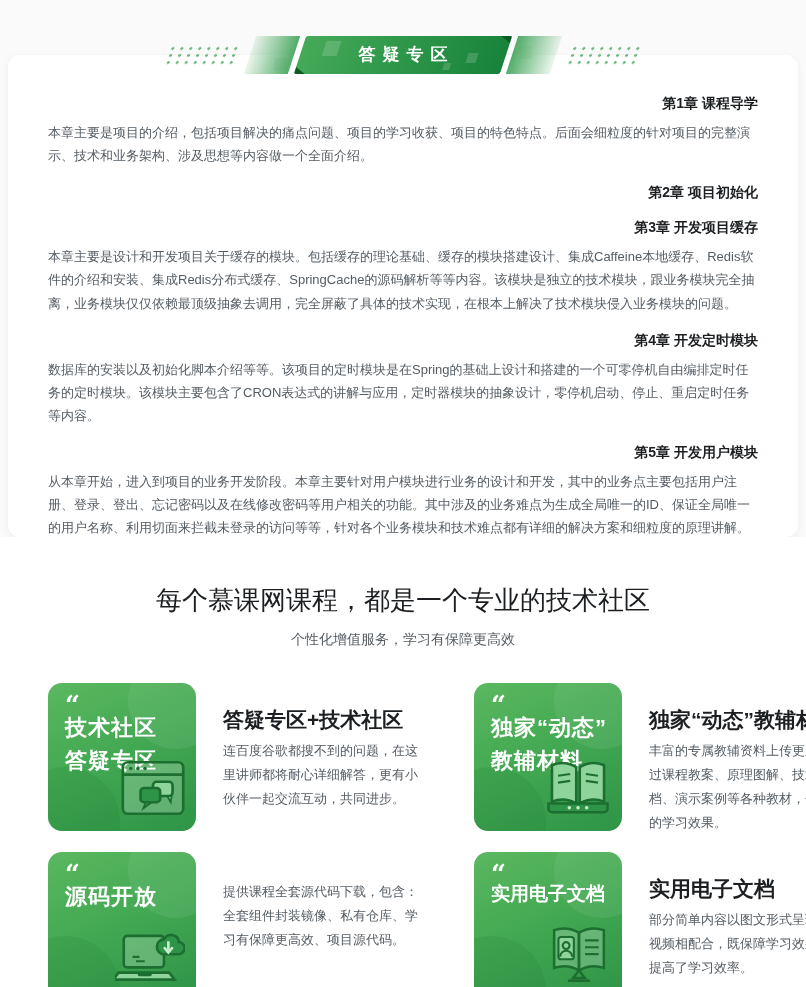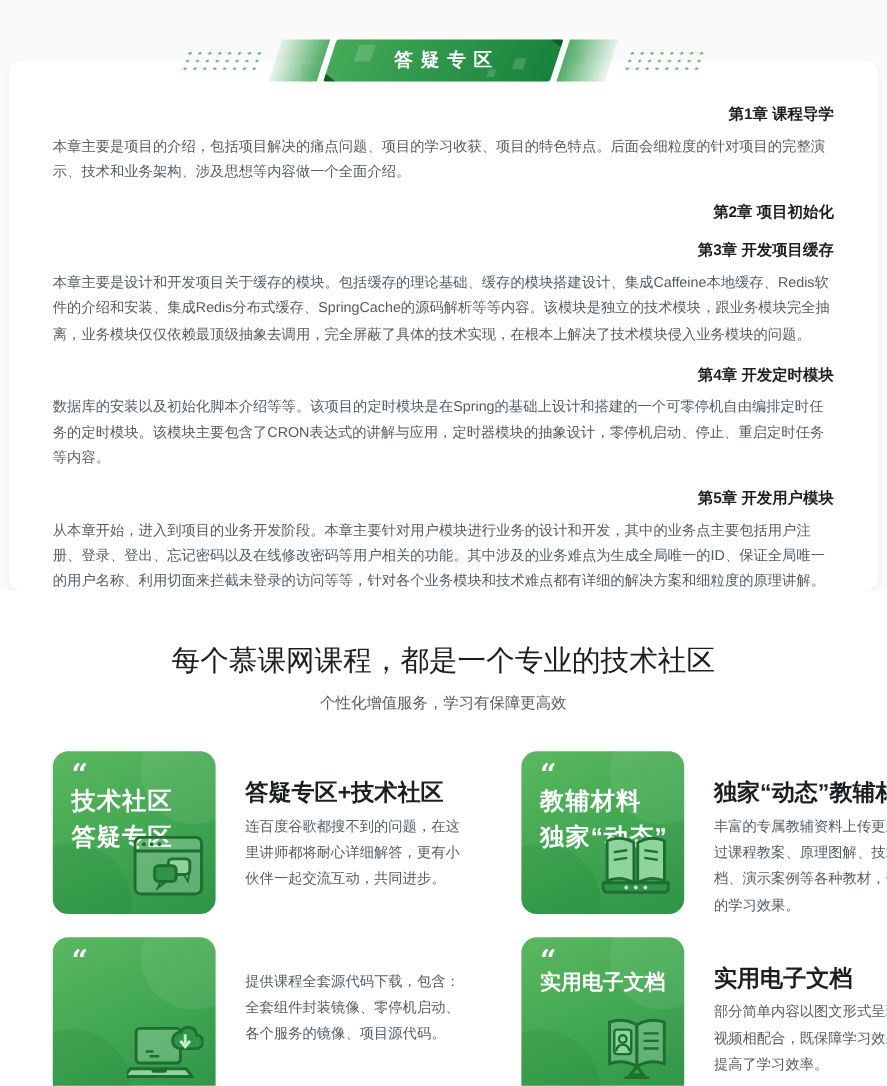--- a/index.html
+++ b/index.html
@@ -170,22 +170,22 @@
       </div>
       <div class="f-text">
         <div class="f-title">答疑专区+技术社区</div>
         <div class="f-desc">连百度谷歌都搜不到的问题，在这里讲师都将耐心详细解答，更有小伙伴一起交流互动，共同进步。</div>
       </div>
     </div>
 
     <div class="feature">
       <div class="badge">
         <span class="quote">“</span>
+        <span class="badge-line">独家“动态”</span>
         <span class="badge-line">教辅材料</span>
-        <span class="badge-line">独家“动态”</span>
         <span class="badge-icon">
           <svg width="66" height="58" viewBox="0 0 76 66">
             <path d="M8 8 q14-6 28 2 v42 q-14-8-28-2 z" fill="#8fd49a" stroke="#1d6f31" stroke-width="3"></path>
             <path d="M68 8 q-14-6-28 2 v42 q14-8 28-2 z" fill="#8fd49a" stroke="#1d6f31" stroke-width="3"></path>
             <line x1="15" y1="20" x2="29" y2="18" stroke="#1d6f31" stroke-width="2.5"></line>
             <line x1="15" y1="28" x2="29" y2="26" stroke="#1d6f31" stroke-width="2.5"></line>
             <line x1="47" y1="18" x2="61" y2="20" stroke="#1d6f31" stroke-width="2.5"></line>
             <line x1="47" y1="26" x2="61" y2="28" stroke="#1d6f31" stroke-width="2.5"></line>
             <path d="M4 52 h68 v6 a4 4 0 0 1 -4 4 h-60 a4 4 0 0 1 -4 -4 z" fill="#2e9447" stroke="#1d6f31" stroke-width="3"></path>
             <circle cx="28" cy="57" r="2" fill="#cdeccf"></circle>
@@ -196,37 +196,38 @@
       </div>
       <div class="f-text">
         <div class="f-title">独家“动态”教辅材料</div>
         <div class="f-desc">丰富的专属教辅资料上传更新，通过课程教案、原理图解、技术文档、演示案例等各种教材，保障你的学习效果。</div>
       </div>
     </div>
 
     <div class="feature">
       <div class="badge">
         <span class="quote">“</span>
+        <span class="badge-line">源码开放</span>
         <span class="badge-line"></span>
         <span class="badge-icon">
           <svg width="70" height="58" viewBox="0 0 80 66">
             <rect x="10" y="10" width="46" height="36" rx="4" fill="rgba(255,255,255,0.22)" stroke="#1d6f31" stroke-width="3"></rect>
             <line x1="20" y1="34" x2="28" y2="34" stroke="#1d6f31" stroke-width="2.5"></line>
             <line x1="24" y1="39" x2="34" y2="39" stroke="#1d6f31" stroke-width="2.5"></line>
             <path d="M4 52 h58 l6 8 h-70 z" fill="#8fd49a" stroke="#1d6f31" stroke-width="3"></path>
             <rect x="26" y="52" width="16" height="4" rx="2" fill="#1d6f31"></rect>
             <path d="M48 22 a8 8 0 0 1 8-8 a9 9 0 0 1 17 3 a7 7 0 0 1 -1 14 h-16 a8 8 0 0 1 -8-9 z" fill="#2e9447" stroke="#1d6f31" stroke-width="3"></path>
             <line x1="61" y1="16" x2="61" y2="26" stroke="#cdeccf" stroke-width="3"></line>
             <path d="M56 23 l5 6 l5-6" fill="none" stroke="#cdeccf" stroke-width="3"></path>
           </svg>
         </span>
       </div>
       <div class="f-text">
         <div class="f-desc">提供课程全套源代码下载，包含：
-全套组件封装镜像、零停机启动、各个服务的镜像、项目源代码。</div>
+全套组件封装镜像、私有仓库、学习有保障更高效、项目源代码。</div>
       </div>
     </div>
 
     <div class="feature">
       <div class="badge small">
         <span class="quote">“</span>
         <span class="badge-line">实用电子文档</span>
         <span class="badge-line"></span>
         <span class="badge-icon">
           <svg width="64" height="60" viewBox="0 0 74 70">

